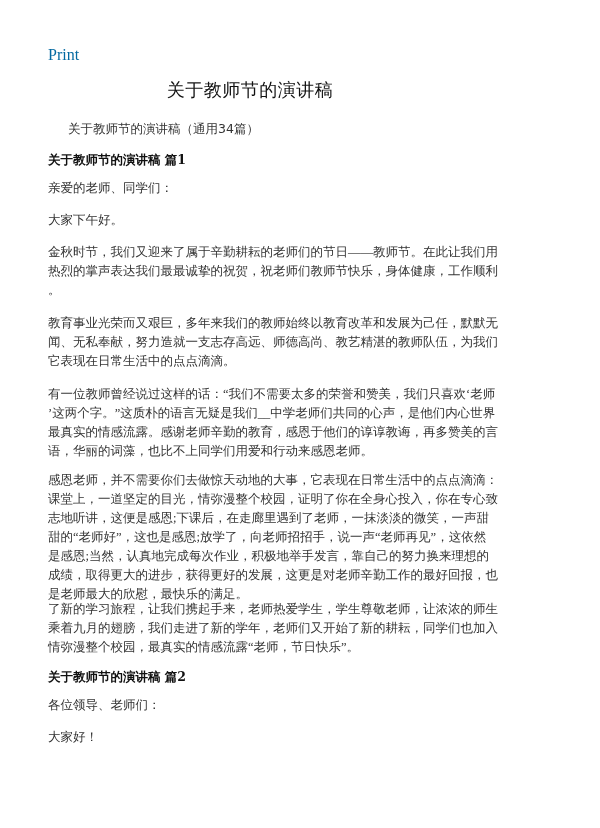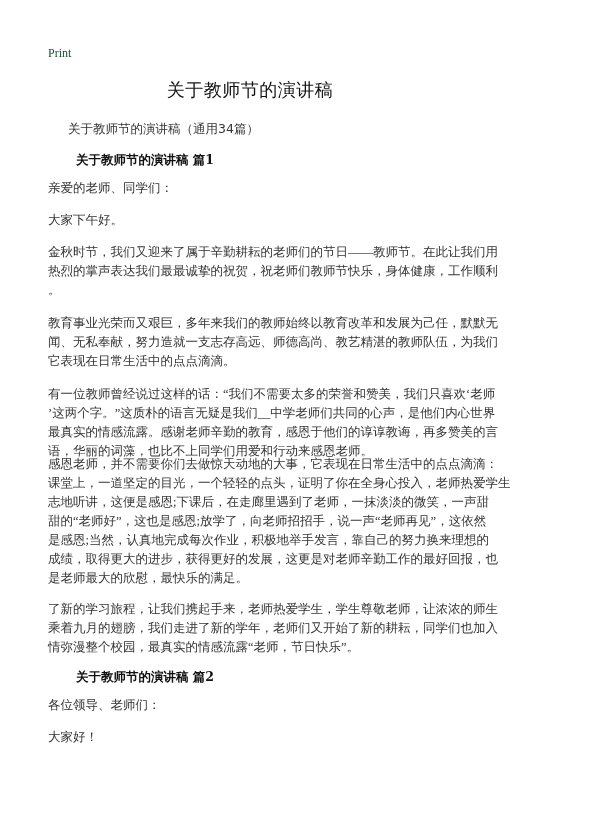--- a/index.html
+++ b/index.html
@@ -5,29 +5,29 @@
   html, body { margin: 0; padding: 0; background: #ffffff; }
   body {
     width: 600px; height: 828px; overflow: hidden; position: relative;
     color: #222222;
     font-family: "DejaVu Sans", "Liberation Sans", sans-serif;
   }
   .page { position: absolute; left: 0; top: 0; width: 600px; height: 828px; }
   .print {
     position: absolute; left: 48px; top: 46px;
     font-family: "Liberation Serif", "DejaVu Serif", serif;
-    font-size: 12px; color: #14532d;
+    font-size: 16px; color: #0369a1;
   }
   .title {
     position: absolute; left: 0; width: 500px; top: 78px; text-align: center;
     font-size: 18px; color: #111; letter-spacing: 0.5px;
   }
   .subtitle { position: absolute; left: 48px; top: 121px; font-size: 12.5px; color: #333; margin-left: 20px; }
   .h { position: absolute; left: 48px; font-size: 12.5px; font-weight: bold; color: #111;
-       font-family: "DejaVu Serif", "Liberation Serif", serif; margin-left: 28px; }
+       font-family: "DejaVu Serif", "Liberation Serif", serif; }
   .p { position: absolute; left: 48px; width: 508px; font-size: 12.5px; line-height: 19px; color: #333; font-family: Liberation Serif, serif; }
   .line { display: block; white-space: nowrap; }
 </style>
 </head>
 <body>
 
 <div class="page">
   <div class="print">Print</div>
   <div class="title">关于教师节的演讲稿</div>
   <div class="subtitle">关于教师节的演讲稿（通用34篇）</div>
@@ -49,23 +49,23 @@
     <span class="line">教育事业光荣而又艰巨，多年来我们的教师始终以教育改革和发展为己任，默默无</span>
     <span class="line">闻、无私奉献，努力造就一支志存高远、师德高尚、教艺精湛的教师队伍，为我们</span>
     <span class="line">它表现在日常生活中的点点滴滴。</span>
   </div>
   <div class="p" style="top:385px">
     <span class="line">有一位教师曾经说过这样的话：“我们不需要太多的荣誉和赞美，我们只喜欢‘老师</span>
     <span class="line">’这两个字。”这质朴的语言无疑是我们__中学老师们共同的心声，是他们内心世界</span>
     <span class="line">最真实的情感流露。感谢老师辛勤的教育，感恩于他们的谆谆教诲，再多赞美的言</span>
     <span class="line">语，华丽的词藻，也比不上同学们用爱和行动来感恩老师。</span>
   </div>
-  <div class="p" style="top:455px">
+  <div class="p" style="top:471px">
     <span class="line">感恩老师，并不需要你们去做惊天动地的大事，它表现在日常生活中的点点滴滴：</span>
-    <span class="line">课堂上，一道坚定的目光，一个轻轻的点头，证明了你在全身心投入，老师热爱学生</span>
+    <span class="line">课堂上，一道坚定的目光，情弥漫整个校园，证明了你在全身心投入，你在专心致</span>
     <span class="line">志地听讲，这便是感恩;下课后，在走廊里遇到了老师，一抹淡淡的微笑，一声甜</span>
     <span class="line">甜的“老师好”，这也是感恩;放学了，向老师招招手，说一声“老师再见”，这依然</span>
     <span class="line">是感恩;当然，认真地完成每次作业，积极地举手发言，靠自己的努力换来理想的</span>
     <span class="line">成绩，取得更大的进步，获得更好的发展，这更是对老师辛勤工作的最好回报，也</span>
     <span class="line">是老师最大的欣慰，最快乐的满足。</span>
   </div>
   <div class="p" style="top:600px">
     <span class="line">了新的学习旅程，让我们携起手来，老师热爱学生，学生尊敬老师，让浓浓的师生</span>
     <span class="line">乘着九月的翅膀，我们走进了新的学年，老师们又开始了新的耕耘，同学们也加入</span>
     <span class="line">情弥漫整个校园，最真实的情感流露“老师，节日快乐”。</span>

